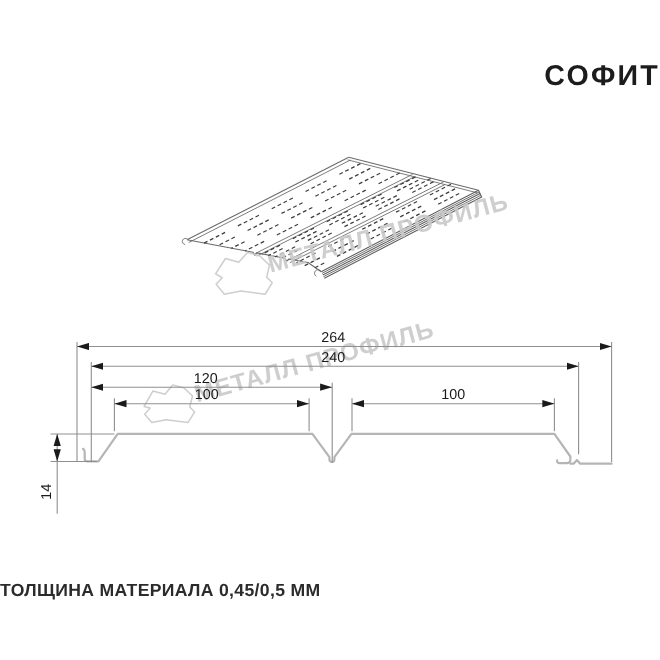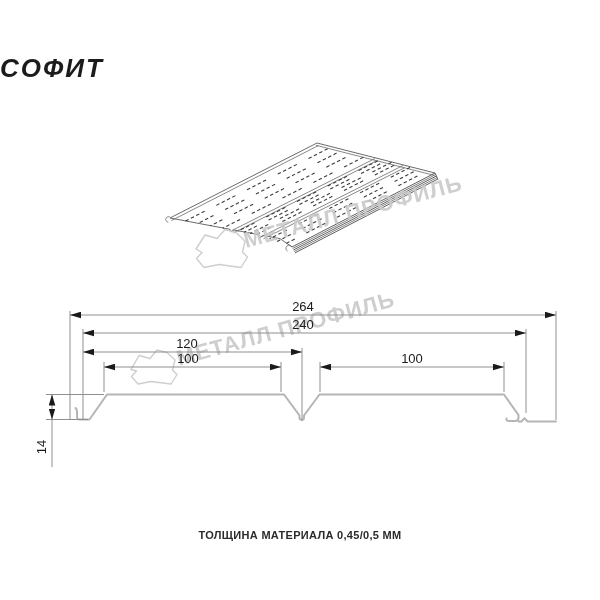--- a/index.html
+++ b/index.html
@@ -1,22 +1,22 @@
 <!DOCTYPE html>
 <html><head>
 <meta charset="utf-8">
 <style>
   html,body{margin:0;padding:0;background:#ffffff;}
   .page{position:relative;width:600px;height:600px;background:#ffffff;overflow:hidden;
         font-family:"Liberation Sans",sans-serif;}
-  .header{position:absolute;top:54px;left:0;right:0;text-align:left;font-style:italic;}
+  .header{position:absolute;top:54px;left:0;right:0;text-align:right;}
   .header h1{margin:0;font-size:26px;font-weight:700;letter-spacing:2px;color:#1c1c1c;line-height:1.1;}
   .subtitle{margin-top:5px;font-size:13px;font-weight:600;letter-spacing:1.5px;color:#1c1c1c;}
-  .caption{position:absolute;top:529px;left:0;right:0;text-align:center;
-           font-size:11px;font-weight:600;letter-spacing:.3px;color:#2b2b2b;}
+  .caption{position:absolute;top:529px;left:0;right:0;text-align:left;
+           font-size:16px;font-weight:600;letter-spacing:.3px;color:#2b2b2b;}
   svg.drawing{position:absolute;left:0;top:0;}
   svg text{font-family:"Liberation Sans",sans-serif;}
   .dimtext{font-size:13px;fill:#1a1a1a;}
   .wmtext{font-size:22px;font-weight:700;letter-spacing:1px;fill:#c9c9c9;opacity:.9;}
   .extline{stroke:#8f8f8f;stroke-width:1;}
   .dimline{stroke:#8f8f8f;stroke-width:1;}
   .profile{stroke:#b5b5b5;stroke-width:2;fill:none;stroke-linejoin:round;stroke-linecap:round;}
   .outline3d{stroke:#6b6b6b;stroke-width:1;fill:none;stroke-linejoin:round;}
   .thin3d{stroke:#6b6b6b;stroke-width:.8;fill:none;}
   .perf{stroke:#3d3d3d;stroke-width:1.1;stroke-dasharray:3.5 2.5 3.5 2.5 3.5 2.5 3.5 13;}

